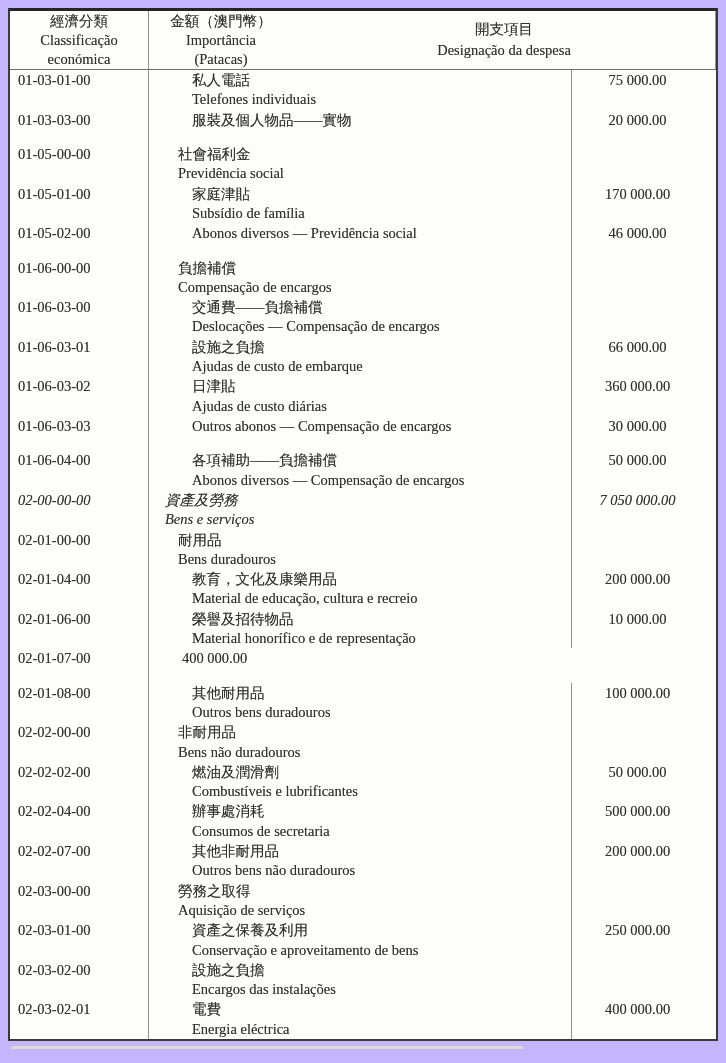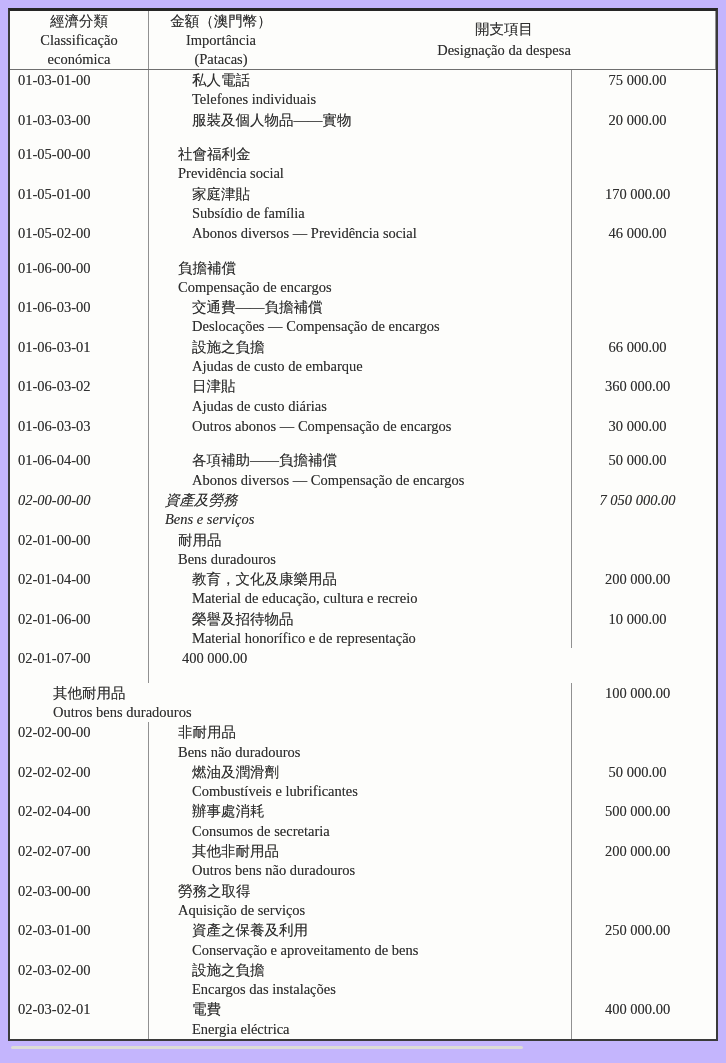--- a/index.html
+++ b/index.html
@@ -237,20 +237,21 @@
     </div>
     <div class="cell amount w-amt">10 000.00</div>
   </div>
 
   <div class="row">
     <div class="cell code w-code">02-01-07-00</div>
     <div class="cell amount w-amt">400 000.00</div>
   </div>
 
   <div class="row">
+    <div class="cell code w-code">02-01-08-00</div>
     <div class="cell desig w-desig lvl2">
       <div class="line-zh">其他耐用品</div>
       <div class="line-pt">Outros bens duradouros</div>
     </div>
     <div class="cell amount w-amt">100 000.00</div>
   </div>
 
   <div class="row">
     <div class="cell code w-code">02-02-00-00</div>
     <div class="cell desig w-desig lvl1">

